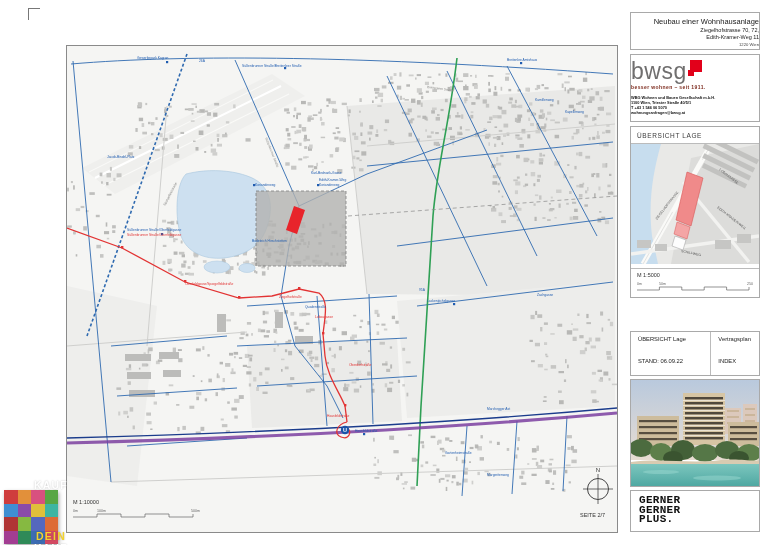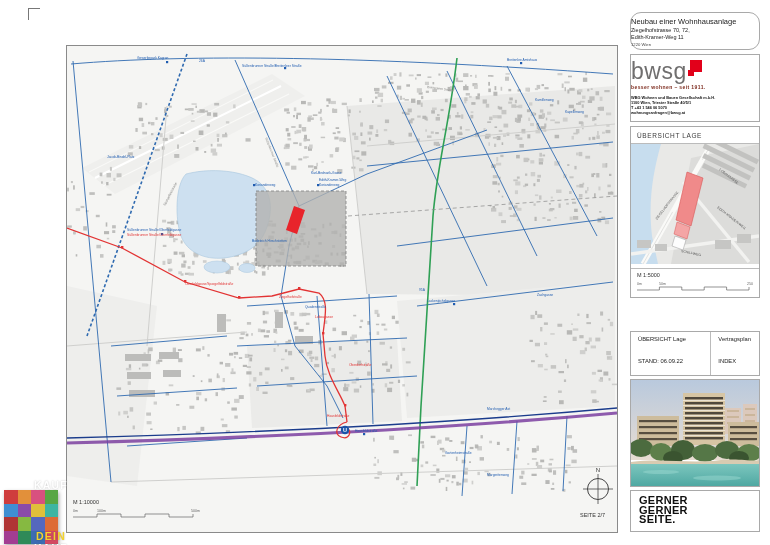--- a/index.html
+++ b/index.html
@@ -12,40 +12,40 @@
   .map-frame{left:66px;top:45px;width:550px;height:486px;border:1px solid #8a8a8a;background:#f5f5f3;overflow:hidden;}
   .map-frame svg{display:block;}
   .map-scale{left:6px;bottom:12px;position:absolute;}
   .scale-label{font-size:5.5px;color:#333;margin-bottom:2px;}
   
   .compass{left:582px;top:467px;width:32px;text-align:center;}
   .compass .nlab{font-size:6px;color:#333;margin-bottom:1px;}
   .page-label{left:580px;top:512px;font-size:5.5px;color:#333;}
   
   .panel-box{left:630px;width:130px;border:1px solid #a9a9a9;background:#fff;box-sizing:border-box;}
-  .titlebox{top:12px;height:38px;text-align:left;padding-top:4px;border-radius:11px;}
+  .titlebox{top:12px;height:38px;text-align:right;padding-top:4px;}
   .titlebox .t1{font-size:7.5px;}
   .titlebox .t2{font-size:5.5px;margin-top:1px;}
   .titlebox .t4{font-size:4.2px;margin-top:1.5px;color:#444;}
   .bwsgbox{top:54px;height:68px;text-align:left;padding-top:5px;}
   .bwsg-logo{display:inline-block;position:relative;line-height:1;}
   .bwsg-word{font-size:23px;color:#706f6f;letter-spacing:0.5px;font-weight:normal;}
   .bwsg-sq-big{position:absolute;right:-15px;top:0px;width:12px;height:12px;}
   .bwsg-sq-small{position:absolute;right:-7px;top:10px;width:6px;height:6px;}
   .bwsg-tagline{font-size:5px;font-weight:bold;color:#7d2b1e;letter-spacing:0.4px;margin-top:1px;}
   .bwsg-addr{font-size:3.9px;font-weight:bold;line-height:5px;margin-top:5px;color:#111;}
   .ovbox{top:126px;height:172px;}
   .ov-head{font-size:6.5px;color:#3a3a3a;letter-spacing:0.6px;padding:5px 6px 4px 6px;border-bottom:1px solid #bbb;}
   .ov-scale{border-top:1px solid #bbb;padding:3px 6px 0 6px;}
   .ov-scale .scale-label{margin-bottom:1px;}
   .tablebox{top:331px;height:45px;display:grid;grid-template-columns:62% 38%;grid-template-rows:50% 50%;}
   .tablebox div{padding:4px 0 0 7px;font-size:5.8px;color:#222;}
   .tablebox .c2{border-left:1px solid #bbb;}
   .renderbox{top:379px;height:108px;}
-  .gernerbox{top:490px;height:42px;padding:5px 0 5px 8px;}
+  .gernerbox{top:490px;height:42px;padding:5px 0 5px 8px;font-family:Liberation Mono, monospace;}
   .gerner-line{display:block;font-size:11px;font-weight:bold;color:#111;line-height:9.6px;letter-spacing:0.3px;}
   
   .kdh{left:4px;top:490px;width:54px;height:54px;box-shadow:1px 2px 4px rgba(0,0,0,0.35);}
   .kdh-grid{position:absolute;inset:0;display:grid;grid-template-columns:repeat(4,1fr);grid-template-rows:repeat(4,1fr);}
   .kdh-text{position:absolute;inset:0;display:flex;flex-direction:column;align-items:center;justify-content:center;}
   .kdh-text span{font-size:10.5px;font-weight:bold;letter-spacing:1.2px;line-height:11.5px;color:#fff;
                  text-shadow:0 0 2px rgba(0,0,0,0.25);padding-left:40px;}
 </style>
 </head>
 <body>
@@ -1404,14 +1404,14 @@
     <g fill="#9ad8d0" opacity="0.5">
         <ellipse cx="30" cy="92" rx="18" ry="2"></ellipse>
         <ellipse cx="86" cy="98" rx="24" ry="2.4"></ellipse>
       </g>
   </svg>
 </div>
 
 <div class="abs panel-box gernerbox">
   <span class="gerner-line">GERNER</span>
   <span class="gerner-line">GERNER</span>
-  <span class="gerner-line">SEITE.</span>
+  <span class="gerner-line">PLUS.</span>
 </div>
 
 </body></html>

